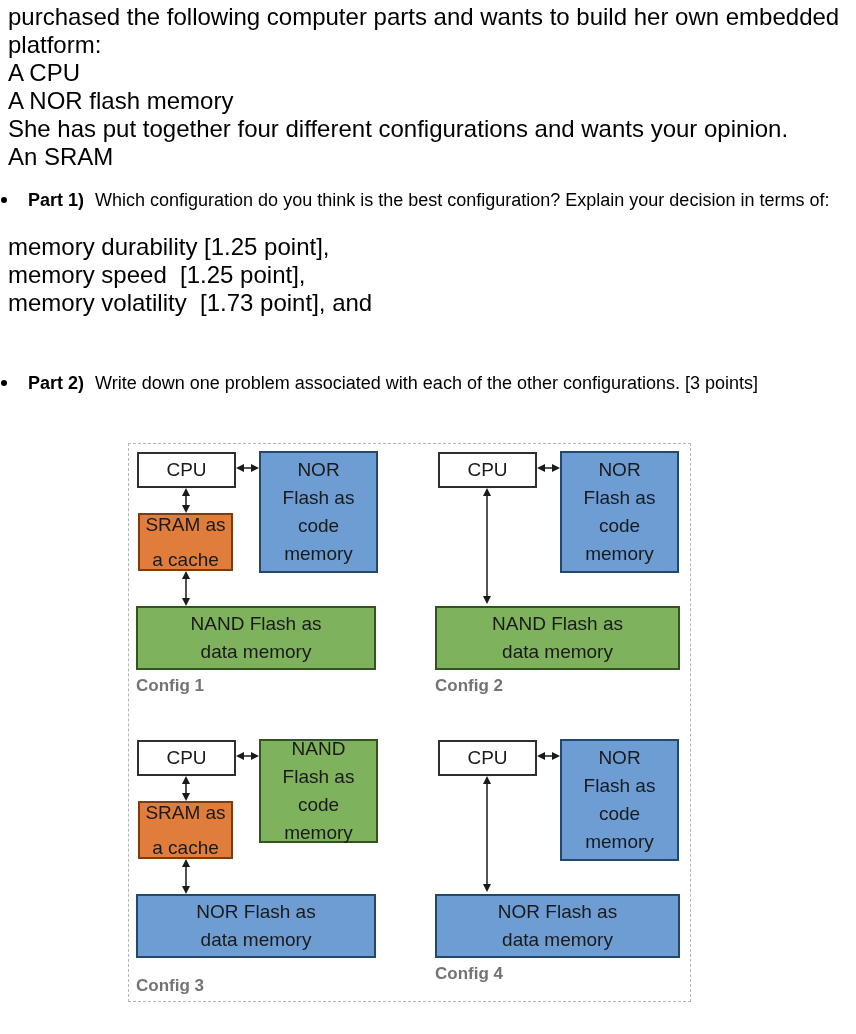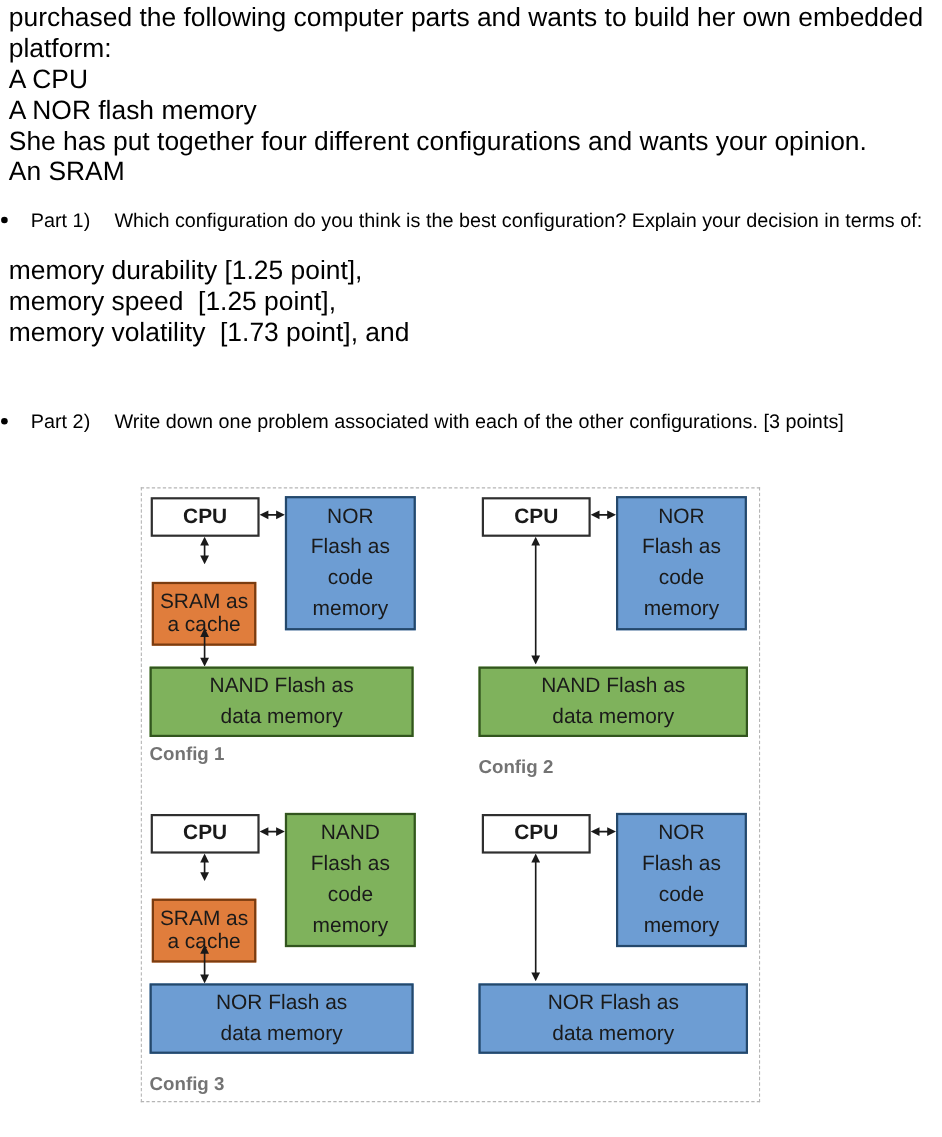--- a/index.html
+++ b/index.html
@@ -28,21 +28,21 @@
     line-height: 28px;
     white-space: nowrap;
   }
   .bullet-dot {
     position: absolute;
     left: 1px; top: 11px;
     width: 6px; height: 6px;
     border-radius: 50%;
     background: #000;
   }
-  .part-label { font-weight: normal; margin-right: 22px; }
+  .part-label { font-weight: bold; margin-right: 11px; }
 
   
   .diagram {
     position: absolute;
     left: 128px; top: 443px;
     width: 563px; height: 559px;
     border: 1px dashed #b5b5b5;
     box-sizing: border-box;
   }
   .panel { position: absolute; inset: 0; }
@@ -51,27 +51,27 @@
     box-sizing: border-box;
     display: flex;
     align-items: center;
     justify-content: center;
     text-align: center;
     font-size: 19px;
     line-height: 28px;
     color: #1a1a1a;
     border: 2px solid #3a3a3a;
   }
-  .box-cpu  { background: #ffffff; border-color: #2f2f2f; font-weight: bold; }
+  .box-cpu  { background: #ffffff; border-color: #2f2f2f; }
   .c-blue   { border-color: #24486b; }
   .c-green  { border-color: #32551e; }
   .c-orange { border-color: #7a3c10; }
   .code-box { padding: 0 20px; }
   .data-box { padding: 0 40px; }
-  .sram-box { padding: 0 4px; line-height: 21px; margin-top: 16px; }
+  .sram-box { padding: 0 4px; line-height: 35px; }
   .caption {
     position: absolute;
     font-size: 17px;
     line-height: 24px;
     color: #737373;
     font-weight: bold;
   }
   .arrow { position: absolute; }
   svg { display: block; }
 </style>
@@ -146,33 +146,33 @@
       </div>
       <div class="box code-box c-blue" style="left: 431px; top: 7px; width: 119px; height: 122px; background-color: rgb(109, 157, 211);">NOR Flash as code memory</div>
       <div class="arrow" style="left:352px;top:44px;">
         <svg width="12" height="116">
             <line x1="6" y1="5" x2="6" y2="111" stroke="#1a1a1a" stroke-width="1.5"></line>
             <polygon points="6,0 2,8 10,8" fill="#1a1a1a"></polygon>
             <polygon points="6,116 2,108 10,108" fill="#1a1a1a"></polygon>
           </svg>
       </div>
       <div class="box data-box c-green" style="left: 306px; top: 162px; width: 245px; height: 64px; background-color: rgb(127, 178, 92);">NAND Flash as data memory</div>
-      <div class="caption" style="left:306px;top:230px;width:245px;margin-top:12px;">Config 2</div>
+      <div class="caption" style="left:306px;top:230px;width:245px;">Config 2</div>
     </div>
 
     <div class="panel">
       <div class="box box-cpu" style="left:8px;top:296px;width:99px;height:36px;">CPU</div>
       <div class="arrow" style="left:107px;top:306px;">
         <svg width="23" height="12">
             <line x1="5" y1="6" x2="18" y2="6" stroke="#1a1a1a" stroke-width="1.5"></line>
             <polygon points="0,6 8,2 8,10" fill="#1a1a1a"></polygon>
             <polygon points="23,6 15,2 15,10" fill="#1a1a1a"></polygon>
           </svg>
       </div>
-      <div class="box code-box c-green" style="left: 130px; top: 295px; width: 119px; height: 122px; background-color: rgb(127, 178, 92);">NAND Flash as code memory</div>
+      <div class="box code-box c-green" style="left: 130px; top: 295px; width: 119px; height: 104px; background-color: rgb(127, 178, 92);">NAND Flash as code memory</div>
       <div class="arrow" style="left:51px;top:332px;">
         <svg width="12" height="25">
             <line x1="6" y1="5" x2="6" y2="20" stroke="#1a1a1a" stroke-width="1.5"></line>
             <polygon points="6,0 2,8 10,8" fill="#1a1a1a"></polygon>
             <polygon points="6,25 2,17 10,17" fill="#1a1a1a"></polygon>
           </svg>
       </div>
       <div class="box sram-box c-orange" style="left: 9px; top: 357px; width: 95px; height: 58px; background-color: rgb(224, 125, 60);">SRAM as a cache</div>
       <div class="arrow" style="left:51px;top:415px;">
         <svg width="12" height="35">
@@ -196,16 +196,17 @@
       </div>
       <div class="box code-box c-blue" style="left: 431px; top: 295px; width: 119px; height: 122px; background-color: rgb(109, 157, 211);">NOR Flash as code memory</div>
       <div class="arrow" style="left:352px;top:332px;">
         <svg width="12" height="116">
             <line x1="6" y1="5" x2="6" y2="111" stroke="#1a1a1a" stroke-width="1.5"></line>
             <polygon points="6,0 2,8 10,8" fill="#1a1a1a"></polygon>
             <polygon points="6,116 2,108 10,108" fill="#1a1a1a"></polygon>
           </svg>
       </div>
       <div class="box data-box c-blue" style="left: 306px; top: 450px; width: 245px; height: 64px; background-color: rgb(109, 157, 211);">NOR Flash as data memory</div>
+      <div class="caption" style="left:306px;top:518px;width:245px;">Config 4</div>
     </div>
 
   </div>
 </div>
 
 </body></html>

